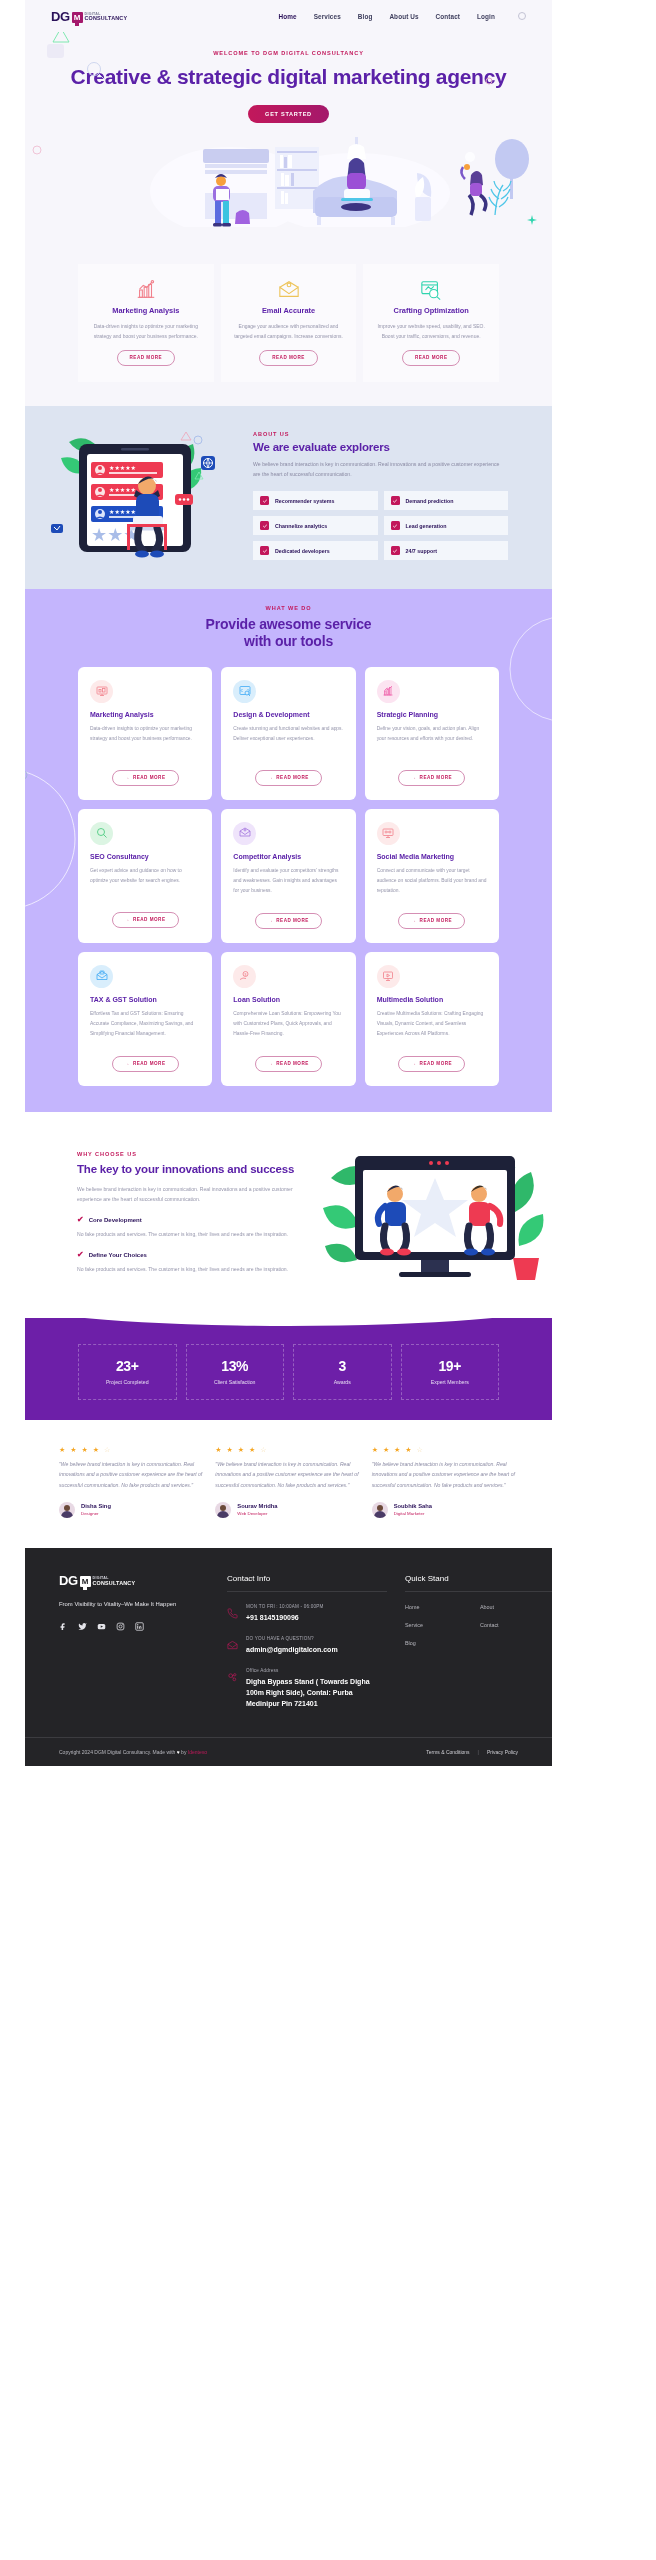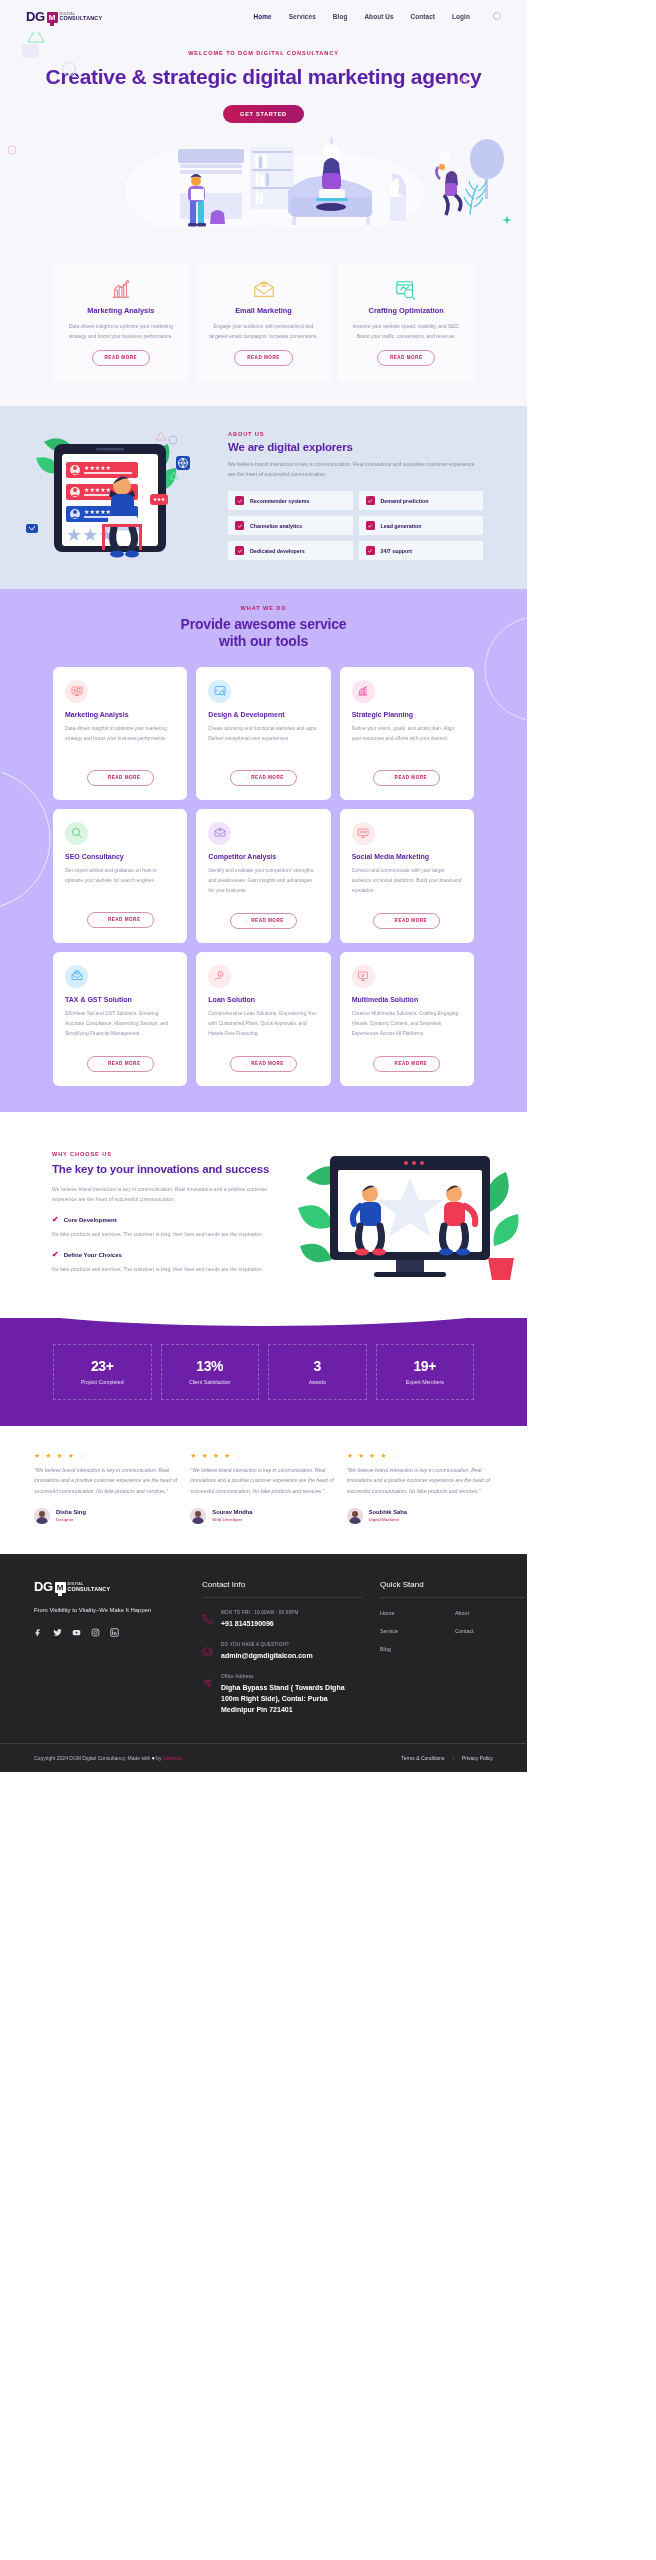--- a/index.html
+++ b/index.html
@@ -3,21 +3,21 @@
 <meta charset="utf-8">
 <style>
   * { box-sizing: border-box; margin: 0; padding: 0; }
   html, body { width: 656px; }
   body {
     font-family: "Liberation Sans", sans-serif;
     background: #ffffff;
     color: #6b6b86;
     -webkit-font-smoothing: antialiased;
   }
-  .page { width: 527px; position: relative; overflow: hidden; }
+  .page { width: 527px; position: relative; overflow: hidden; margin-left: 25px; }
 
   
   .header {
     height: 32px;
     background: #f7f6fb;
     display: flex;
     align-items: center;
     padding: 0 26px;
     position: relative;
     z-index: 20;
@@ -159,21 +159,21 @@
   .why-body > p { font-size: 5.1px; color: #9595ab; line-height: 2.1; }
   .why-item { margin-top: 11px; }
   .why-item .t { display: flex; align-items: center; gap: 5px; }
   .why-item .t .tick { color: #c2185b; font-size: 8px; font-weight: bold; line-height: 1; }
   .why-item .t span.lbl { font-size: 6px; color: #2a1159; font-weight: bold; }
   .why-item p { font-size: 5.1px; color: #9595ab; line-height: 2.1; margin-top: 5px; }
   .why-art { flex: 1; height: 150px; position: relative; margin-right: 18px; }
 
   
   .counters {
-    background: #6d1fa8; position: relative; padding: 26px 0 26px;
+    background: #6d1fa8; position: relative; padding: 26px 0 20px;
   }
   .counters::before {
     content:""; position: absolute; top: -14px; left: 0; width: 100%; height: 22px;
     background: #fff;
     border-radius: 0 0 50% 50% / 0 0 100% 100%;
   }
   .cwrap { display: flex; gap: 9px; padding: 0 53px; position: relative; z-index: 2; }
   .cbox {
     flex: 1; border: 1px dashed rgba(255,255,255,.28); padding: 13px 4px 14px;
     text-align: center;
@@ -381,21 +381,21 @@
       </div>
 
       <div class="fcard">
         <div class="ico">
           <svg width="22" height="22" viewBox="0 0 24 24" fill="none" stroke="#edc45a" stroke-width="1.2">
             <path d="M2 9l10 7 10-7v10H2z"></path>
               <path d="M2 9l10-6 10 6"></path>
               <circle cx="12" cy="6.5" r="2"></circle>
           </svg>
         </div>
-        <h3>Email Marketing</h3>
+        <h3>Email Accurate</h3>
         <p>Engage your audience with personalized and targeted email campaigns. Increase conversions.</p>
         <button class="btn-ghost">READ MORE</button>
       </div>
 
       <div class="fcard">
         <div class="ico">
           <svg width="22" height="22" viewBox="0 0 24 24" fill="none" stroke="#2fd4ae" stroke-width="1.2">
             <rect x="2" y="3" width="17" height="13" rx="1.5"></rect>
               <path d="M2 6.5h17"></path>
             <polyline points="6,12 9,8.5 12,11 15,8"></polyline>
@@ -480,21 +480,21 @@
 
         <polygon points="143,4 148,12 138,12" fill="none" stroke="#f0a3b8" stroke-width=".8"></polygon>
         <circle cx="155" cy="12" r="4" fill="none" stroke="#9fb6e8" stroke-width=".8"></circle>
         <polygon points="156,44 160,51 152,51" fill="none" stroke="#7ee8b0" stroke-width=".8"></polygon>
         <rect x="8" y="96" width="12" height="9" rx="2" fill="#1d4bb8"></rect>
         <path d="M11 99 l3 3 l3 -4" stroke="#fff" stroke-width="1" fill="none"></path>
       </svg>
     </div>
     <div class="about-body">
       <span class="eyebrow">ABOUT US</span>
-      <h2>We are digital explorers</h2>
+      <h2>We are evaluate explorers</h2>
       <p>We believe brand interaction is key in communication. Real innovations and a positive customer experience are the heart of successful communication.</p>
       <div class="feat-grid">
         <div class="feat">
           <span class="chk">
               <svg viewBox="0 0 10 10">
                 <path d="M2 5 l2 2 l4 -4" stroke="#fff" stroke-width="1.4" fill="none"></path>
               </svg>
             </span>
           <span class="lbl">Recommender systems</span>
         </div>

